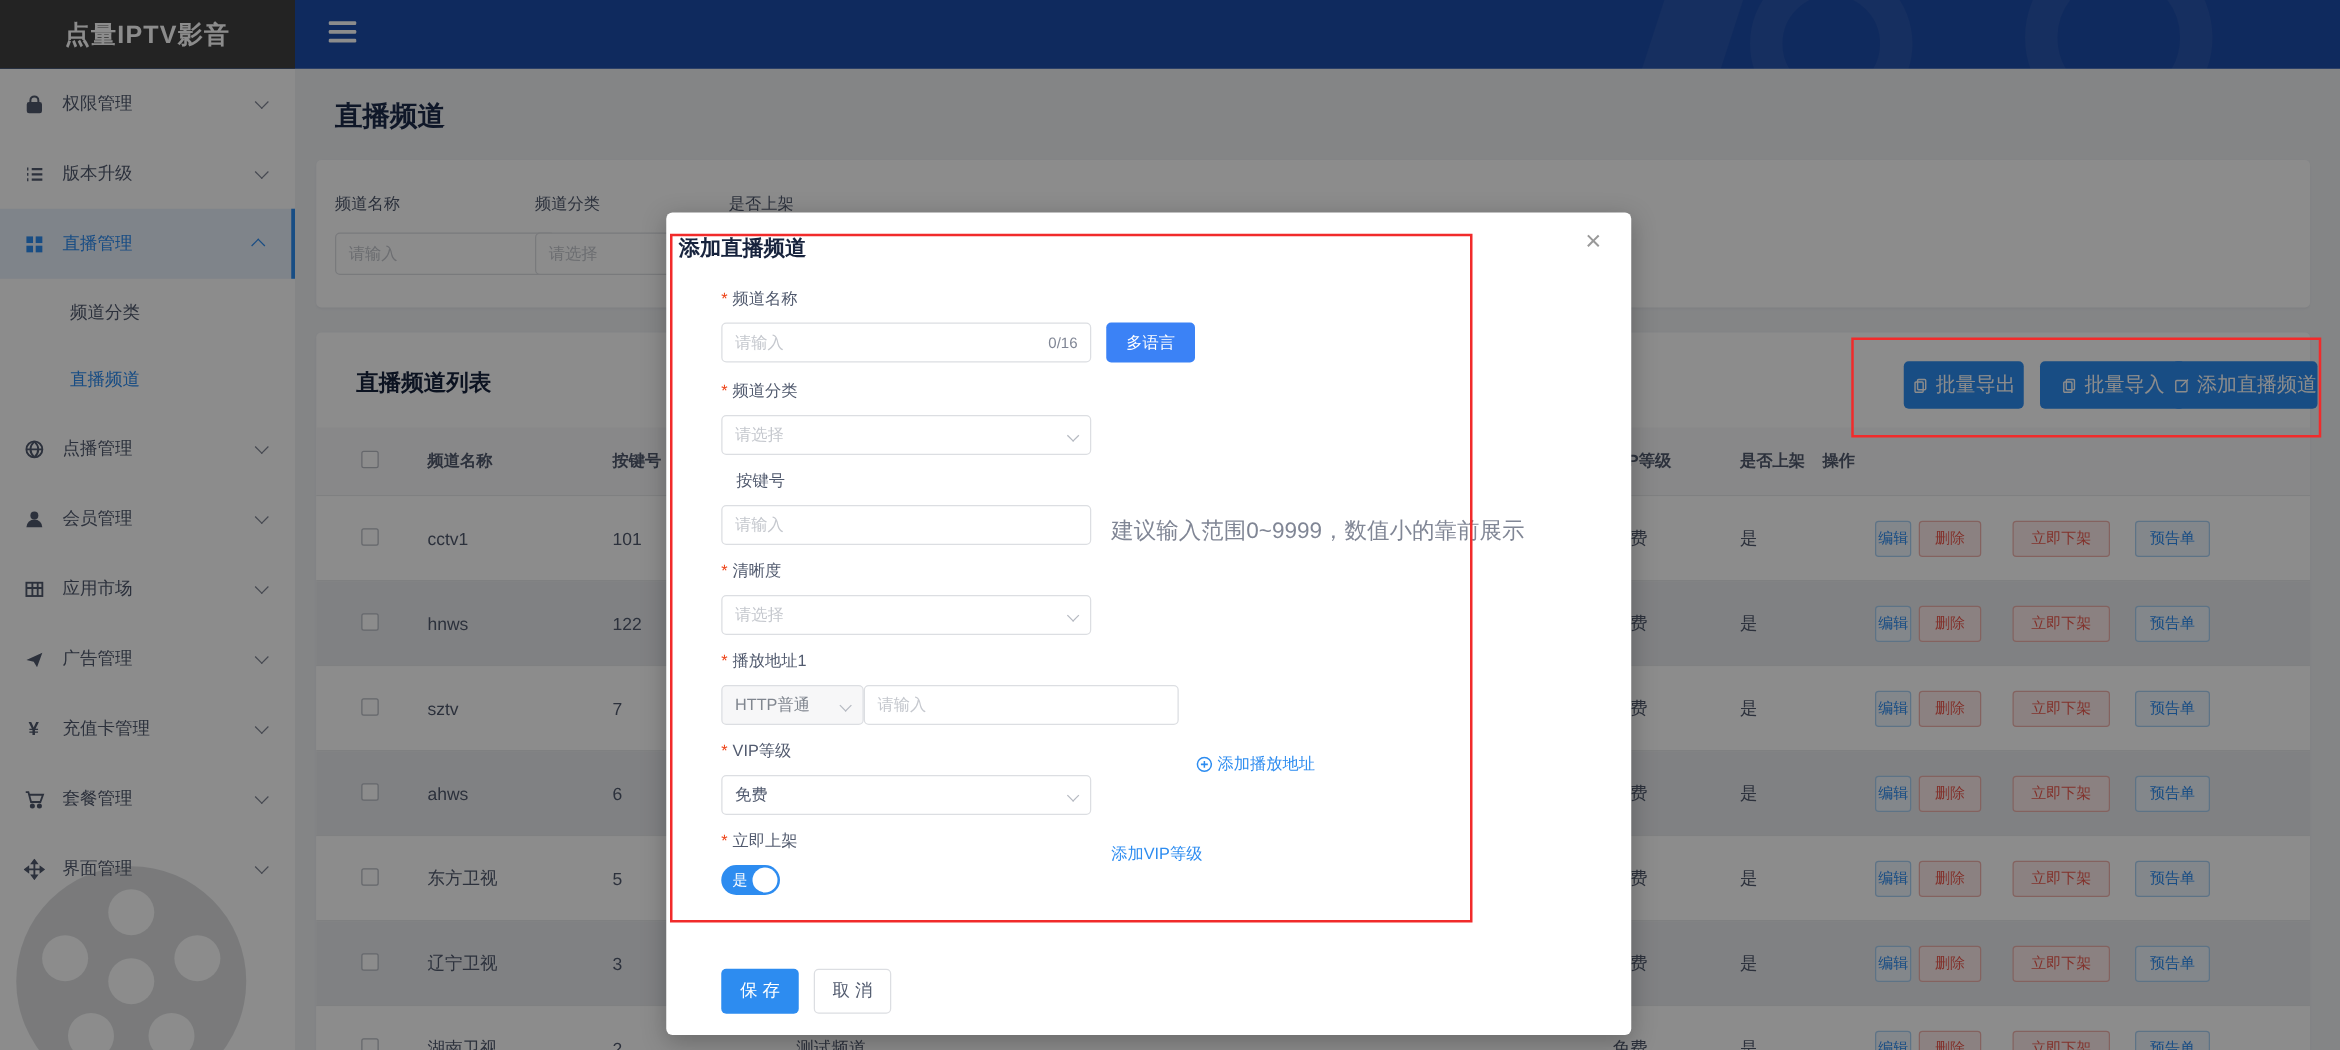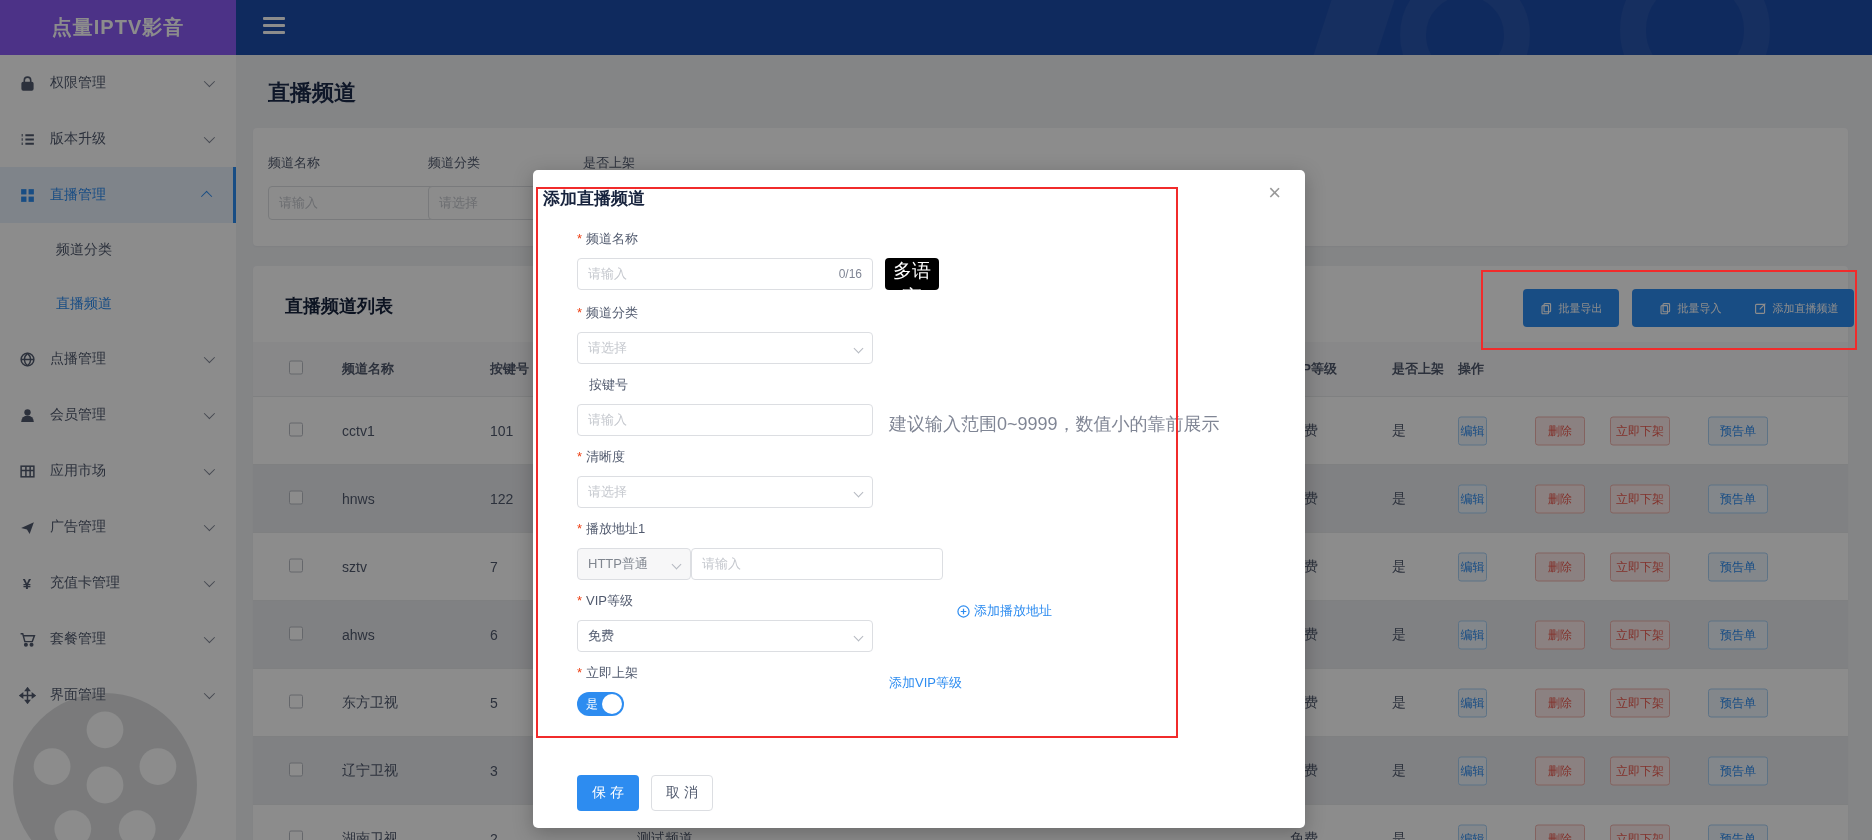--- a/index.html
+++ b/index.html
@@ -2,21 +2,21 @@
 <html><head>
 <meta charset="utf-8">
 <style>
   * { margin:0; padding:0; box-sizing:border-box; }
   html,body { width:1872px; height:840px; overflow:hidden; }
   body { font-family:"Liberation Sans","DejaVu Sans",sans-serif; color:#515a6e; }
   .app { position:relative; width:1872px; height:840px; background:#f0f2f5; overflow:hidden; }
 
   
   .topbar { position:absolute; left:0; top:0; width:1872px; height:55px; background:#1d4dab; z-index:2; overflow:hidden; }
-  .logo-area { position:absolute; left:0; top:0; width:236px; height:55px; background:#8b5cf6; display:flex; align-items:center; justify-content:center; }
+  .logo-area { position:absolute; left:0; top:0; width:236px; height:55px; background:#404040; display:flex; align-items:center; justify-content:center; }
   .logo-text { color:#fff; font-size:20px; font-weight:bold; letter-spacing:1px; }
   .hamburger { position:absolute; left:263px; top:17px; width:22px; height:20px; cursor:pointer; }
   .hamburger i { display:block; width:22px; height:3px; background:#fff; margin-bottom:4px; border-radius:1px; }
   .admin { position:absolute; right:16px; top:0; height:55px; display:flex; align-items:center; color:#fff; font-size:15px; font-weight:bold;margin-top:40px; }
   .ring { position:absolute; border:26px solid rgba(255,255,255,0.05); border-radius:50%; }
   .r1 { width:130px; height:130px; left:1400px; top:-30px; }
   .r2 { width:150px; height:150px; left:1620px; top:-45px; }
   .bar1 { position:absolute; left:1320px; top:-40px; width:60px; height:160px; background:rgba(255,255,255,0.05); transform:rotate(18deg); }
 
   
@@ -38,49 +38,49 @@
   .reel { position:absolute; left:-10px; top:615px; opacity:0.22; }
 
   
   .page-title { position:absolute; left:268px; top:78px; font-size:22px; font-weight:bold; color:#1c2b4a; z-index:1; }
   .card { position:absolute; background:#fff; border-radius:4px; box-shadow:0 1px 2px rgba(0,0,0,0.04); z-index:1; }
   .filter-card { left:253px; top:128px; width:1595px; height:118px; }
   .table-card { left:253px; top:266px; width:1595px; height:580px; }
   .f-label { position:absolute; top:26px; font-size:13px; color:#515a6e; }
   .f-ctl { position:absolute; top:58px; height:34px; border:1px solid #dcdee2; border-radius:4px; background:#fff; font-size:13px; color:#c5c8ce; display:flex; align-items:center; padding:0 10px; }
   .list-title { position:absolute; left:32px; top:28px; font-size:18px; font-weight:bold; color:#17233d; }
-  .toolbar-btn { position:absolute; top:23px; height:38px; border:none; border-radius:4px; background:#2d8cf0; color:#fff; font-size:11px; display:flex; align-items:center; justify-content:center; gap:6px; cursor:pointer; }
+  .toolbar-btn { position:absolute; top:23px; height:38px; border:none; border-radius:4px; background:#2d8cf0; color:#fff; font-size:16px; display:flex; align-items:center; justify-content:center; gap:6px; cursor:pointer; }
   .toolbar-btn svg { width:13px; height:13px; }
 
   .thead { position:absolute; left:0; top:76px; width:1595px; height:55px; background:#f8f8f9; border-bottom:1px solid #e8eaec; font-size:13px; font-weight:bold; color:#515a6e; }
   .thead .cell, .trow .cell { position:absolute; top:50%; transform:translateY(-50%); white-space:nowrap; }
   .trow { position:absolute; left:0; width:1595px; height:68px; border-bottom:1px solid #e8eaec; font-size:14px; color:#515a6e; background:#fff; }
   .trow.stripe { background:#e9ebee; }
   .cb { display:inline-block; width:14px; height:14px; border:1px solid #b8bcc4; border-radius:2px; background:#fff; }
   .c-check { left:36px; } .c-name { left:89px; } .c-key { left:237px; } .c-cat { left:384px; }
   .c-vip { left:1037px; } .c-online { left:1139px; } .c-ops { left:1205px; }
   .abtn { position:absolute; top:50%; transform:translateY(-50%); height:29px; border-radius:3px; font-size:12px; display:flex; align-items:center; justify-content:center; cursor:pointer; }
   .abtn.blue { background:#eef6fe; border:1px solid #a9d1f5; color:#2d8cf0; }
   .abtn.red { background:#fdeceb; border:1px solid #f0b3ae; color:#ed5a50; }
-  .b-edit { left:1205px; width:29px; } .b-del { left:1282px; width:50px; }
-  .b-off { left:1357px; width:60px; } .b-pre { left:1455px; width:60px; }
+  .b-edit { left:1247px; width:29px; } .b-del { left:1282px; width:50px; }
+  .b-off { left:1357px; width:78px; } .b-pre { left:1455px; width:60px; }
 
   
   .overlay { position:absolute; inset:0; background:rgba(0,0,0,0.45); z-index:10; }
   .modal { position:absolute; left:533px; top:170px; width:772px; height:658px; background:#fff; border-radius:5px; box-shadow:0 5px 20px rgba(0,0,0,0.25); z-index:20; }
   .m-title { position:absolute; left:10px; top:17px; font-size:17px; font-weight:bold; color:#17233d; }
   .m-close { position:absolute; right:24px; top:12px; font-size:22px; color:#999; cursor:pointer; line-height:1; }
   .m-label { position:absolute; font-size:13px; color:#515a6e; }
   .m-label .star { color:#ed4014; margin-right:4px; }
   .m-label.nostar { padding-left:12px; }
   .m-input, .m-select { position:absolute; left:44px; width:296px; height:32px; border:1px solid #dcdee2; border-radius:4px; background:#fff; font-size:13px; display:flex; align-items:center; padding:0 10px; }
   .ph { color:#c5c8ce; } .val { color:#515a6e; }
   .m-select .arrow { position:absolute; right:10px; top:12px; width:7px; height:7px; border-right:1.4px solid #b5b9c1; border-bottom:1.4px solid #b5b9c1; transform:rotate(45deg); }
   .counter { position:absolute; right:10px; font-size:12px; color:#808695; }
-  .lang-btn { position:absolute; left:352px; width:54px; height:32px; background:#000000; color:#fff; border:none; border-radius:4px; font-size:19px; cursor:pointer; }
+  .lang-btn { position:absolute; left:352px; width:71px; height:32px; background:#3b82f6; color:#fff; border:none; border-radius:4px; font-size:13px; cursor:pointer; }
   .hint { position:absolute; left:356px; font-size:18px; color:#808695; white-space:nowrap; }
   .blue-link { position:absolute; font-size:13px; color:#2d8cf0; cursor:pointer; white-space:nowrap; display:flex; align-items:center; gap:4px;margin-top:46px; }
   .proto-select { left:44px; width:114px; background:#f7f7f8; }
   .addr-input { left:158px; width:252px; }
   .toggle { position:absolute; left:44px; width:47px; height:24px; background:#2d8cf0; border-radius:12px; cursor:pointer; }
   .toggle .t-label { position:absolute; left:9px; top:5px; font-size:12px; color:#fff; line-height:14px; }
   .toggle .knob { position:absolute; right:2px; top:2px; width:20px; height:20px; background:#fff; border-radius:50%; }
   .save-btn { position:absolute; left:44px; top:605px; width:62px; height:36px; background:#2d8cf0; color:#fff; border:none; border-radius:4px; font-size:14px; cursor:pointer; }
   .cancel-btn { position:absolute; left:118px; top:605px; width:62px; height:36px; background:#fff; color:#515a6e; border:1px solid #dcdee2; border-radius:4px; font-size:14px; cursor:pointer; }
 

